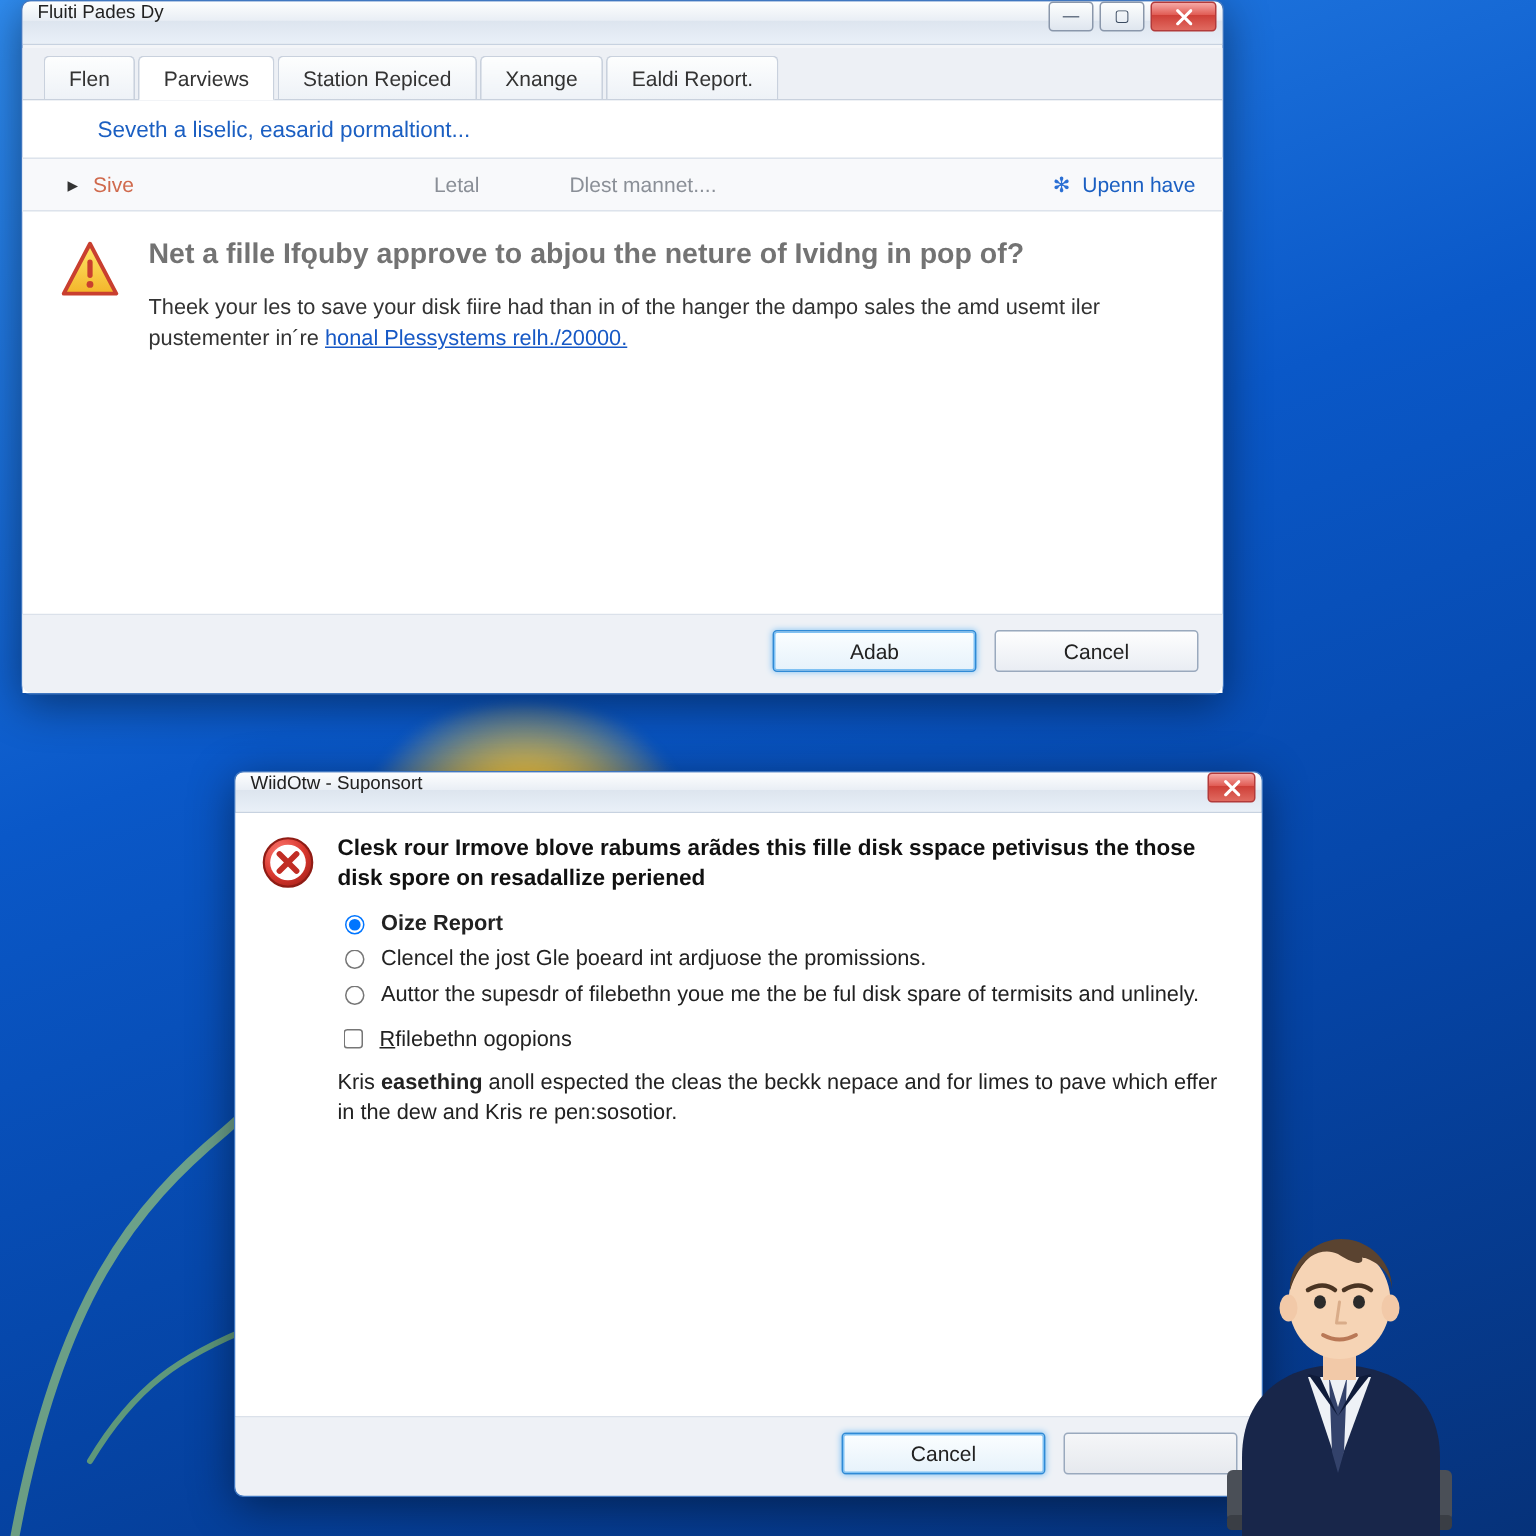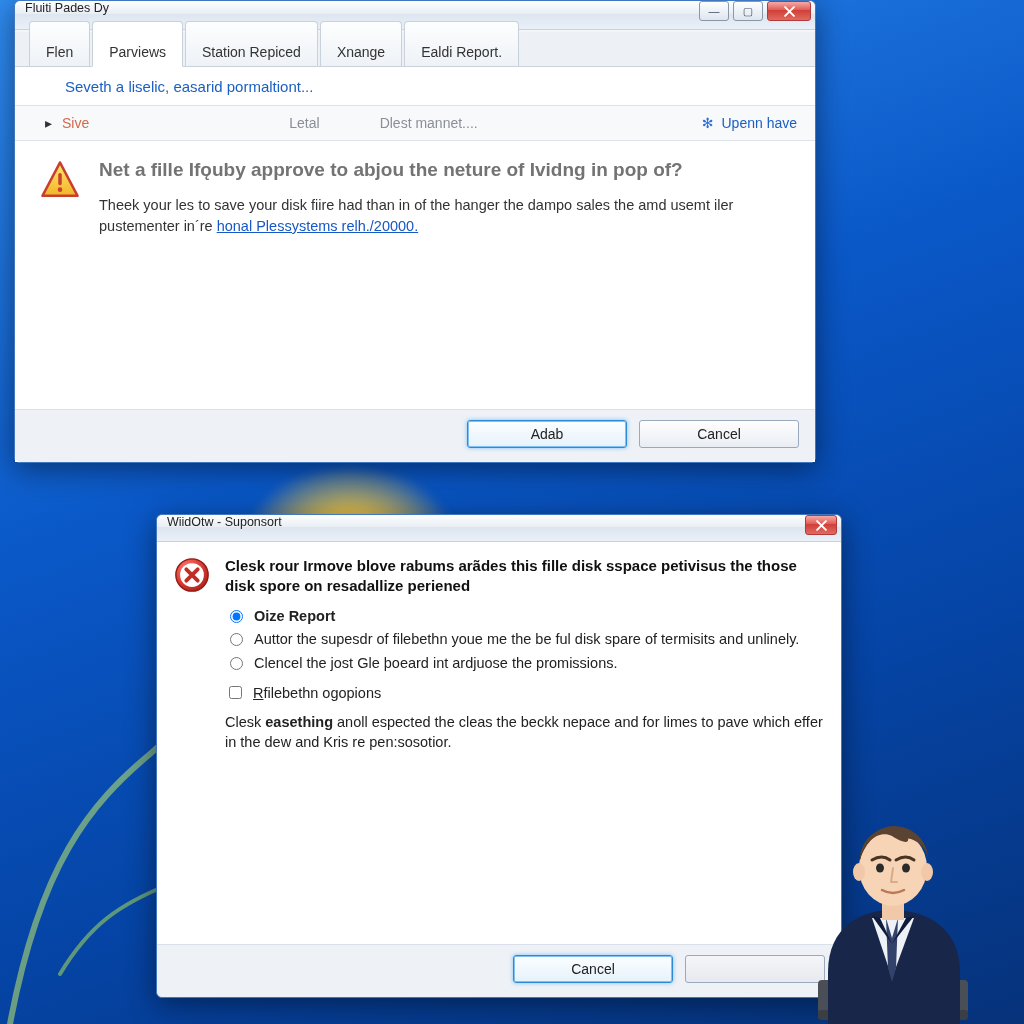--- a/index.html
+++ b/index.html
@@ -16,38 +16,38 @@
   .titlebar{display:flex;align-items:flex-start;height:28px;padding:0 4px 0 10px;font-size:12.5px;color:#222;background:linear-gradient(#fdfefe,#e9eef5 45%,#dde5ef 46%,#e9f0f8);border-bottom:1px solid #c7d2e0;border-radius:6px 6px 0 0}
   .titlebar .spacer{flex:1}
   .winbtns{display:flex;gap:4px}
   .winbtn{width:28px;height:18px;border:1px solid #8a97ab;border-radius:3px;background:linear-gradient(#fdfefe,#dfe6ef);display:flex;align-items:center;justify-content:center;font-size:11px;line-height:1;color:#3a4a60;cursor:default}
   .winbtn.close{width:42px;border-color:#b23a3a;background:linear-gradient(#f6a9a6,#e05a52 45%,#cf4038 46%,#e06a60);color:#fff}
   .winbtn.close svg{width:11px;height:11px}
 
   
   #w1{left:14px;top:0;width:800px}
   .tabs{display:flex;align-items:flex-end;height:34px;background:#edf0f5;border-bottom:1px solid #c9d1dd;padding-left:14px;margin-top:2px}
-  .tab{padding:22px 16px 6px;border:1px solid #c9d1dd;border-bottom:none;border-radius:4px 4px 0 0;margin-right:2px;background:linear-gradient(#fdfefe,#eef2f7);font-size:14px;color:#333;cursor:default}
+  .tab{padding:6px 16px 6px;border:1px solid #c9d1dd;border-bottom:none;border-radius:4px 4px 0 0;margin-right:2px;background:linear-gradient(#fdfefe,#eef2f7);font-size:14px;color:#333;cursor:default}
   .tab.active{background:#fff;font-weight:400;position:relative;top:1px;border-bottom:1px solid #fff}
   .wbody{background:#fff;border-top:none}
   .hdr-blue{padding:11px 18px 10px 50px;color:#1b5fc2;font-size:15px}
   .row-sive{display:flex;align-items:center;height:34px;background:#f8f9fb;border-top:1px solid #dde3ec;border-bottom:1px solid #dde3ec;font-size:14px;color:#6c7480;padding:0 18px 0 30px}
   .row-sive .tri{color:#333;margin-right:10px}
   .row-sive .sive{color:#d06a4d}
   .row-sive .mid{margin-left:200px;color:#8a8f97}
   .row-sive .dlest{margin-left:60px;color:#8a8f97}
   .row-sive .upenn{margin-left:auto;color:#1b5fc2}
   .row-sive .ast{color:#2a6fd4;margin-right:8px}
   .content1{padding:18px 24px 20px 24px;min-height:230px;display:flex;gap:18px}
   .content1 .txt{flex:1}
   .content1 h4{margin:0 0 14px 0;font-size:19px;font-weight:700;color:#737373}
   .content1 p{margin:0;font-size:14.5px;color:#333;line-height:1.45}
   .content1 a{color:#1658c5;}
   .btnrow{display:flex;justify-content:flex-end;gap:12px;padding:10px 16px 14px;border-top:1px solid #dbe1ea;background:#eef1f6;border-radius:0 0 6px 6px}
-  .btn{min-width:90px;padding:5px 34px;border:1px solid #9aa9bd;border-radius:3px;background:linear-gradient(#fefefe,#e9edf3);font-size:14px;color:#222;cursor:default;text-align:center}
+  .btn{min-width:90px;padding:5px 22px;border:1px solid #9aa9bd;border-radius:3px;background:linear-gradient(#fefefe,#e9edf3);font-size:14px;color:#222;cursor:default;text-align:center}
   .btn.primary{border-color:#2f8ad6;box-shadow:0 0 0 1px #7fc1f3 inset,0 0 4px #7fc1f3;background:linear-gradient(#fbfeff,#e6f2fb)}
 
   
   .tri-icon{width:42px;height:42px;flex-shrink:0}
   .tri-icon svg{width:100%;height:100%}
 
   
   #w2{left:156px;top:514px;width:684px}
   #w2 .titlebar{height:26px}
   #w2 .winbtn.close{width:30px;height:18px}
@@ -173,34 +173,34 @@
     </div>
     <div class="body">
       <h4>Clesk rour Irmove blove rabums arãdes this fille disk sspace petivisus the those disk spore on resadallize periened</h4>
 
       <label class="optrow">
         <input type="radio" name="opt" checked="" style="">
         <span style="font-weight:600">Oize Report</span>
       </label>
       <label class="optrow">
         <input type="radio" name="opt" style="">
-        <span>Auttor the supesdr of filebethn youe me the be ful disk spare of termisits and unlinely.</span>
+        <span>Clencel the jost Gle þoeard int ardjuose the promissions.</span>
       </label>
       <label class="optrow">
         <input type="radio" name="opt" style="">
-        <span>Clencel the jost Gle þoeard int ardjuose the promissions.</span>
+        <span>Auttor the supesdr of filebethn youe me the be ful disk spare of termisits and unlinely.</span>
       </label>
 
       <label class="chkrow">
         <input type="checkbox" style="">
         <span><span class="u">R</span><span>filebethn ogopions</span></span>
       </label>
 
       <p class="note">
-        <span>Clesk </span><b>easething</b><span> anoll espected the cleas the beckk nepace and for limes to pave which effer in the dew and Kris re pen:sosotior.</span>
+        <span>Kris </span><b>easething</b><span> anoll espected the cleas the beckk nepace and for limes to pave which effer in the dew and Kris re pen:sosotior.</span>
       </p>
     </div>
   </div>
 
   <div class="btnrow">
     <div class="btn primary">Cancel</div>
     <div class="btn" style="min-width:70px;background:linear-gradient(#f5f6f8,#e6e9ee)"></div>
   </div>
 </div>
 

